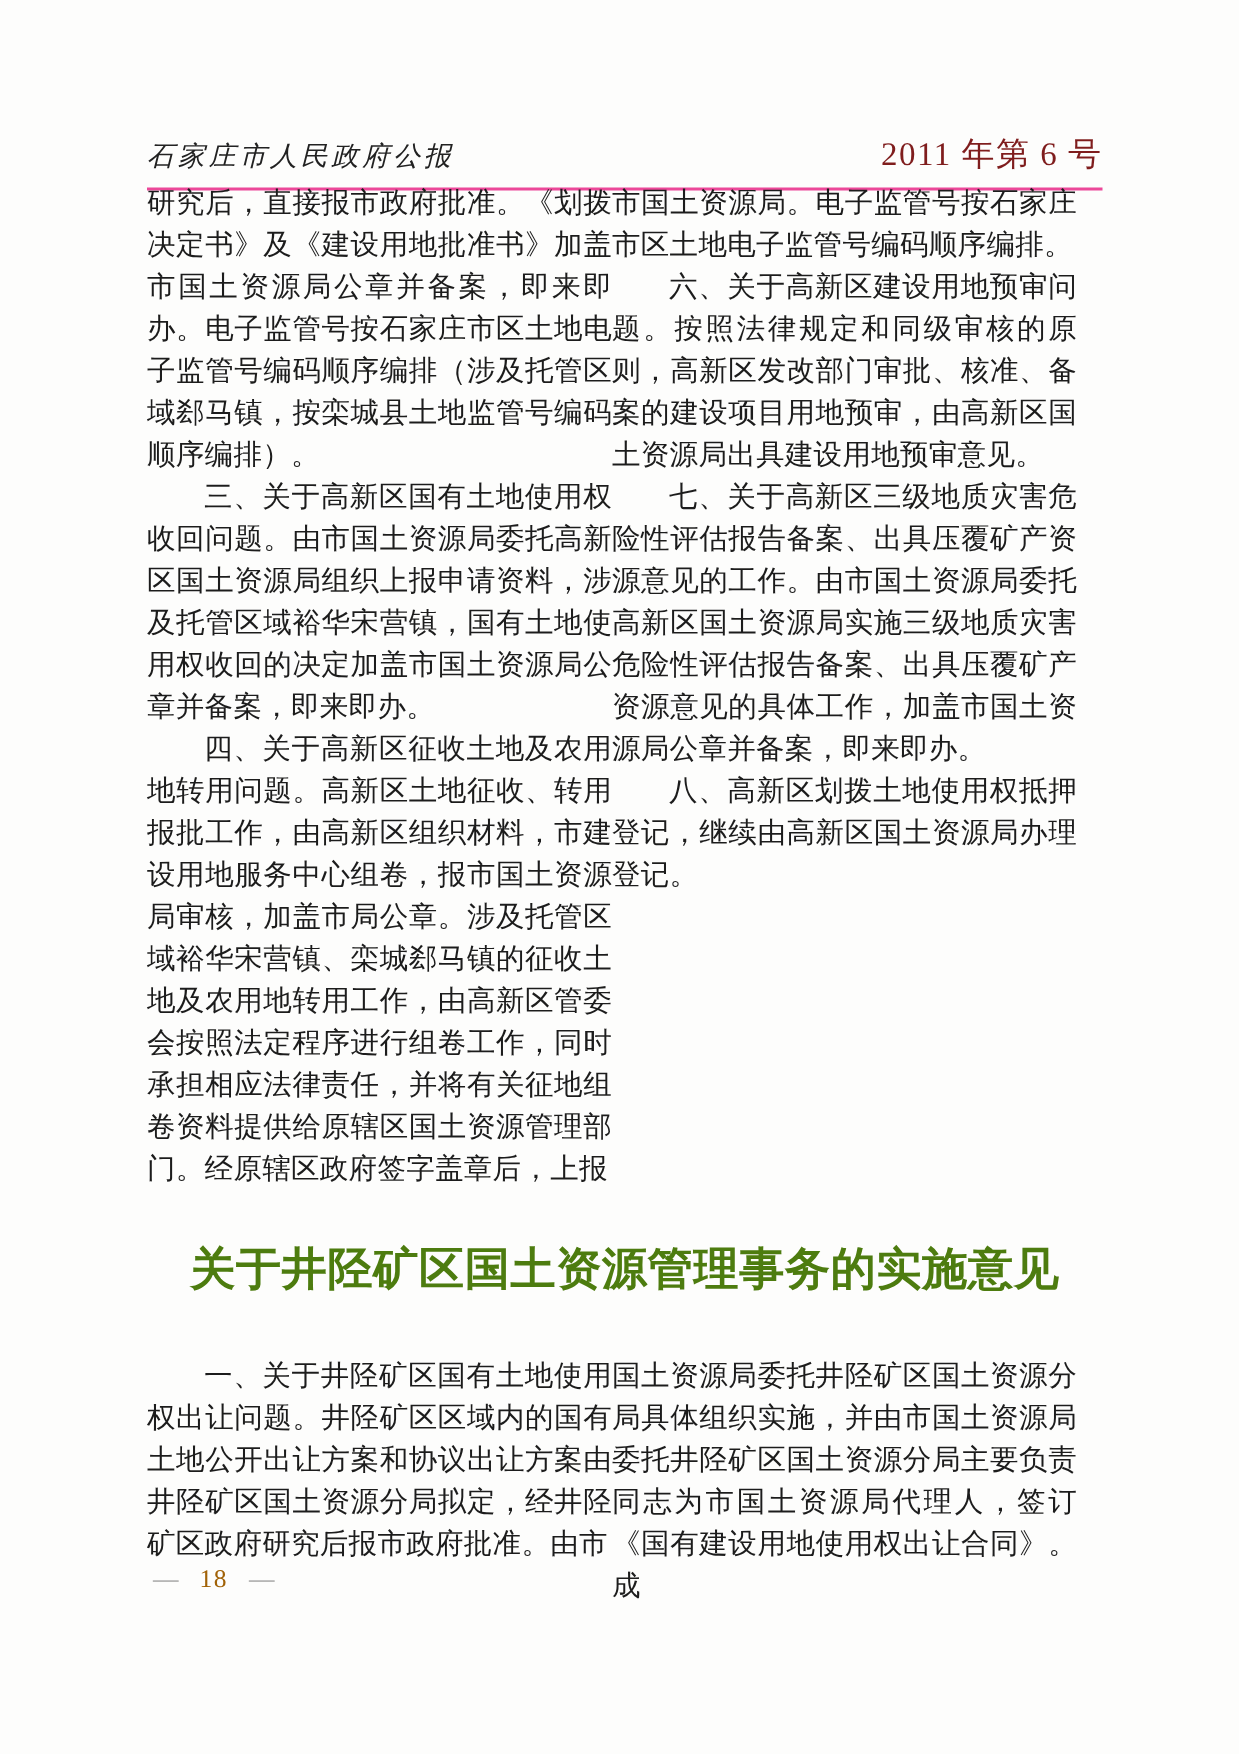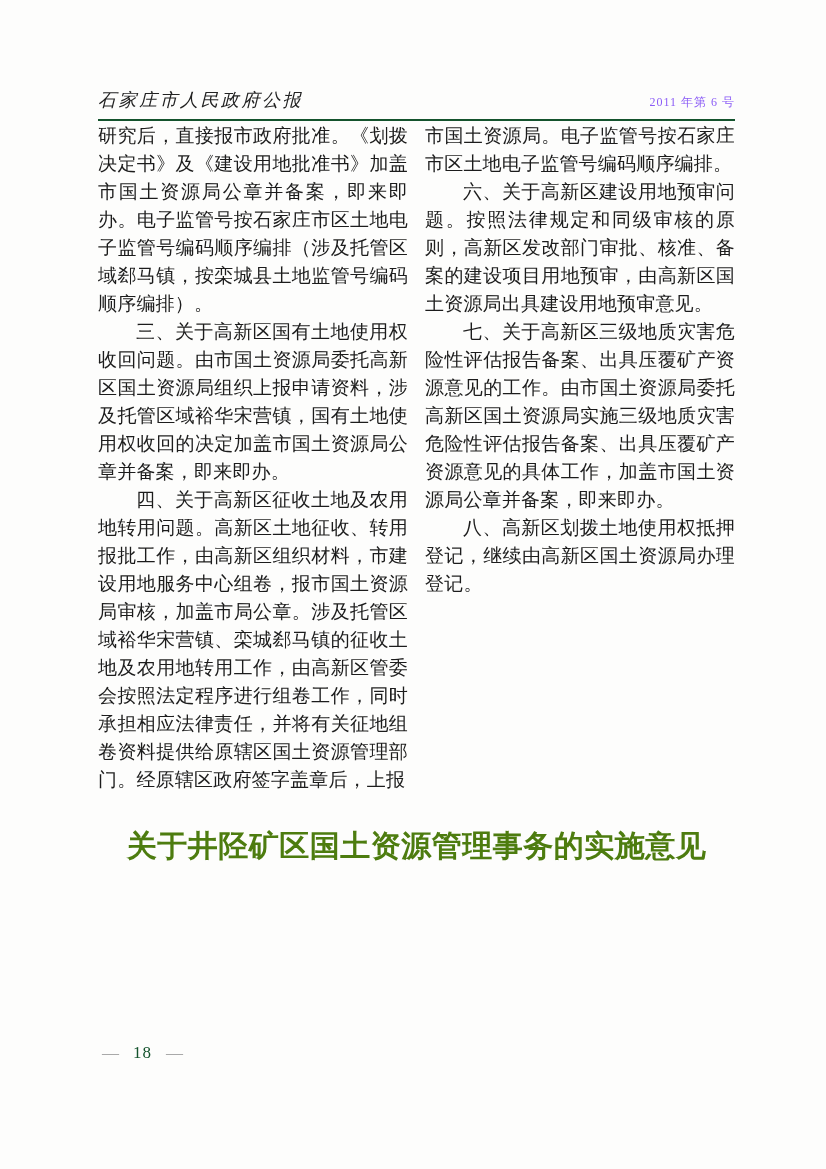--- a/index.html
+++ b/index.html
@@ -11,42 +11,41 @@
     color: #1c1c1c;
     overflow: hidden;
   }
   .page { position: absolute; inset: 0; }
 
   
   .running-head {
     position: absolute;
     left: 98px; top: 88px; width: 637px;
     display: flex; justify-content: space-between; align-items: baseline;
-    border-bottom: 2px solid #14532d;
+    border-bottom: 2px solid #ec4899;
     padding-bottom: 7px;
     gap: 32px;
   }
   .pub-name {
     font-style: italic;
     font-size: 18px;
     letter-spacing: 2.5px;
     color: #222;
   }
   .issue-no {
-    font-size: 12px;
+    font-size: 22px;
     letter-spacing: 1px;
-    color: #8b5cf6;
+    color: #7f1d1d;
   }
 
   
   .two-col {
     position: absolute;
     left: 98px; width: 637px;
     display: flex;
-    gap: 17px;
   }
   .sect-top { top: 122px; }
   .sect-bottom { top: 904px; }
   .col { width: 310px; }
   p.para {
     font-size: 19px;
     line-height: 28px;
     text-align: justify;
     text-justify: inter-ideograph;
     letter-spacing: 0.2px;
@@ -67,21 +66,21 @@
   }
 
   
   .folio {
     position: absolute;
     left: 102px; top: 1043px;
     font-size: 17px;
     display: flex; align-items: center; gap: 14px;
   }
   .folio .dash { color: #9b9b9b; }
-  .folio .num { color: #14532d; letter-spacing: 1px; }
+  .folio .num { color: #a16207; letter-spacing: 1px; }
 </style>
 </head>
 <body>
 
 <div class="page">
 
   <header class="running-head">
     <span class="pub-name">石家庄市人民政府公报</span>
     <span class="issue-no">2011 年第 6 号</span>
   </header>
@@ -95,20 +94,28 @@
     <div class="col">
         <p class="para">市国土资源局。电子监管号按石家庄市区土地电子监管号编码顺序编排。</p>
         <p class="para indent">六、关于高新区建设用地预审问题。按照法律规定和同级审核的原则，高新区发改部门审批、核准、备案的建设项目用地预审，由高新区国土资源局出具建设用地预审意见。</p>
         <p class="para indent">七、关于高新区三级地质灾害危险性评估报告备案、出具压覆矿产资源意见的工作。由市国土资源局委托高新区国土资源局实施三级地质灾害危险性评估报告备案、出具压覆矿产资源意见的具体工作，加盖市国土资源局公章并备案，即来即办。</p>
         <p class="para indent">八、高新区划拨土地使用权抵押登记，继续由高新区国土资源局办理登记。</p>
       </div>
   </section>
 
   <h1 class="article-title">关于井陉矿区国土资源管理事务的实施意见</h1>
 
+  <section class="two-col sect-bottom">
+    <div class="col">
+        <p class="para indent">一、关于井陉矿区国有土地使用权出让问题。井陉矿区区域内的国有土地公开出让方案和协议出让方案由井陉矿区国土资源分局拟定，经井陉矿区政府研究后报市政府批准。由市</p>
+      </div>
+    <div class="col">
+        <p class="para">国土资源局委托井陉矿区国土资源分局具体组织实施，并由市国土资源局委托井陉矿区国土资源分局主要负责同志为市国土资源局代理人，签订《国有建设用地使用权出让合同》。成</p>
+      </div>
+  </section>
 
   <footer class="folio">
     <span class="dash">—</span>
     <span class="num">18</span>
     <span class="dash">—</span>
   </footer>
 
 </div>
 
 </body></html>

